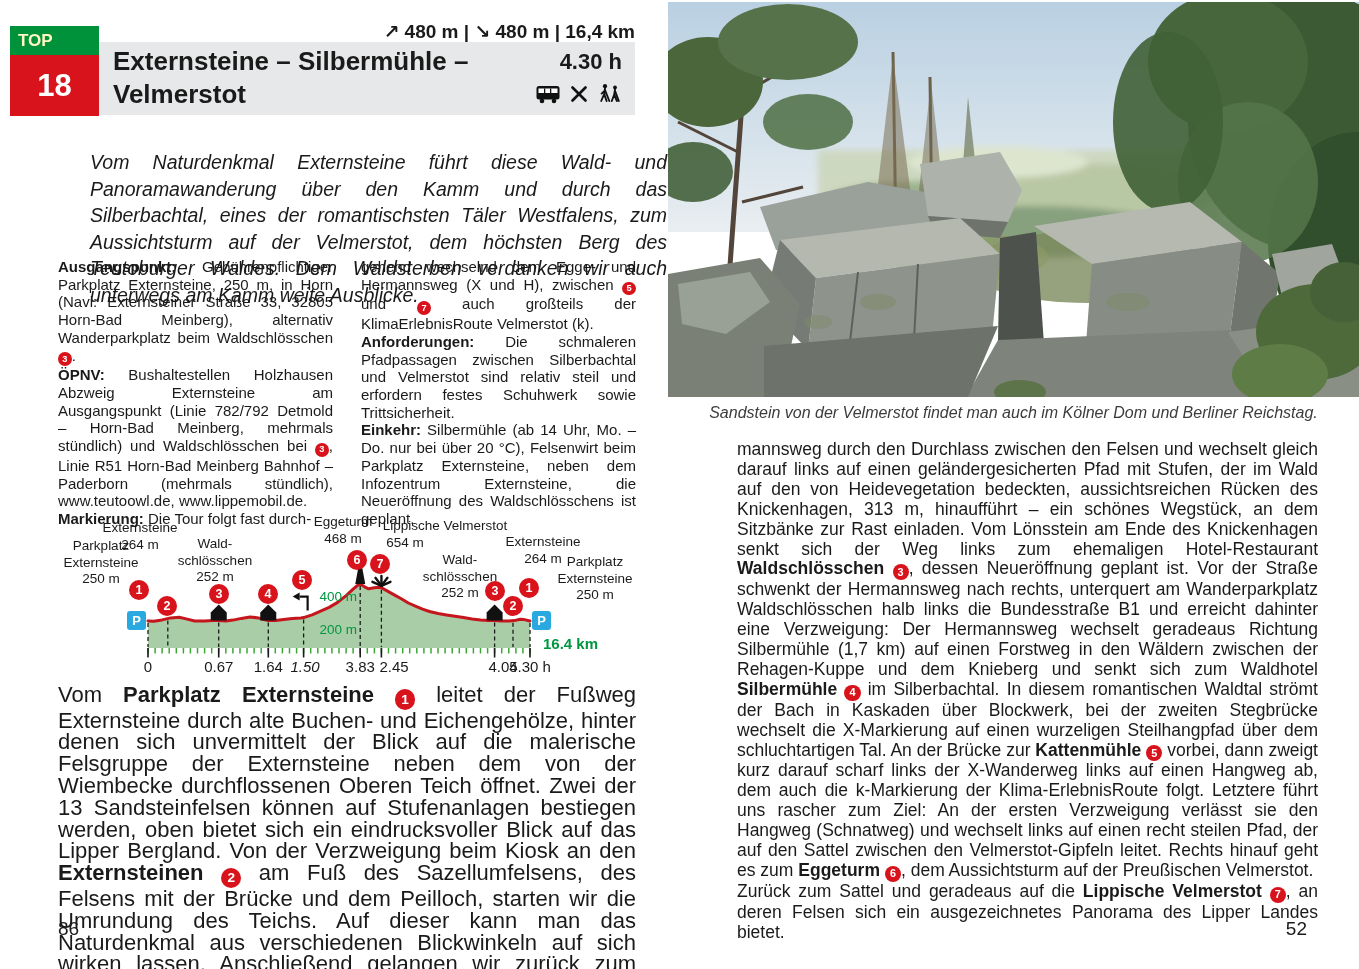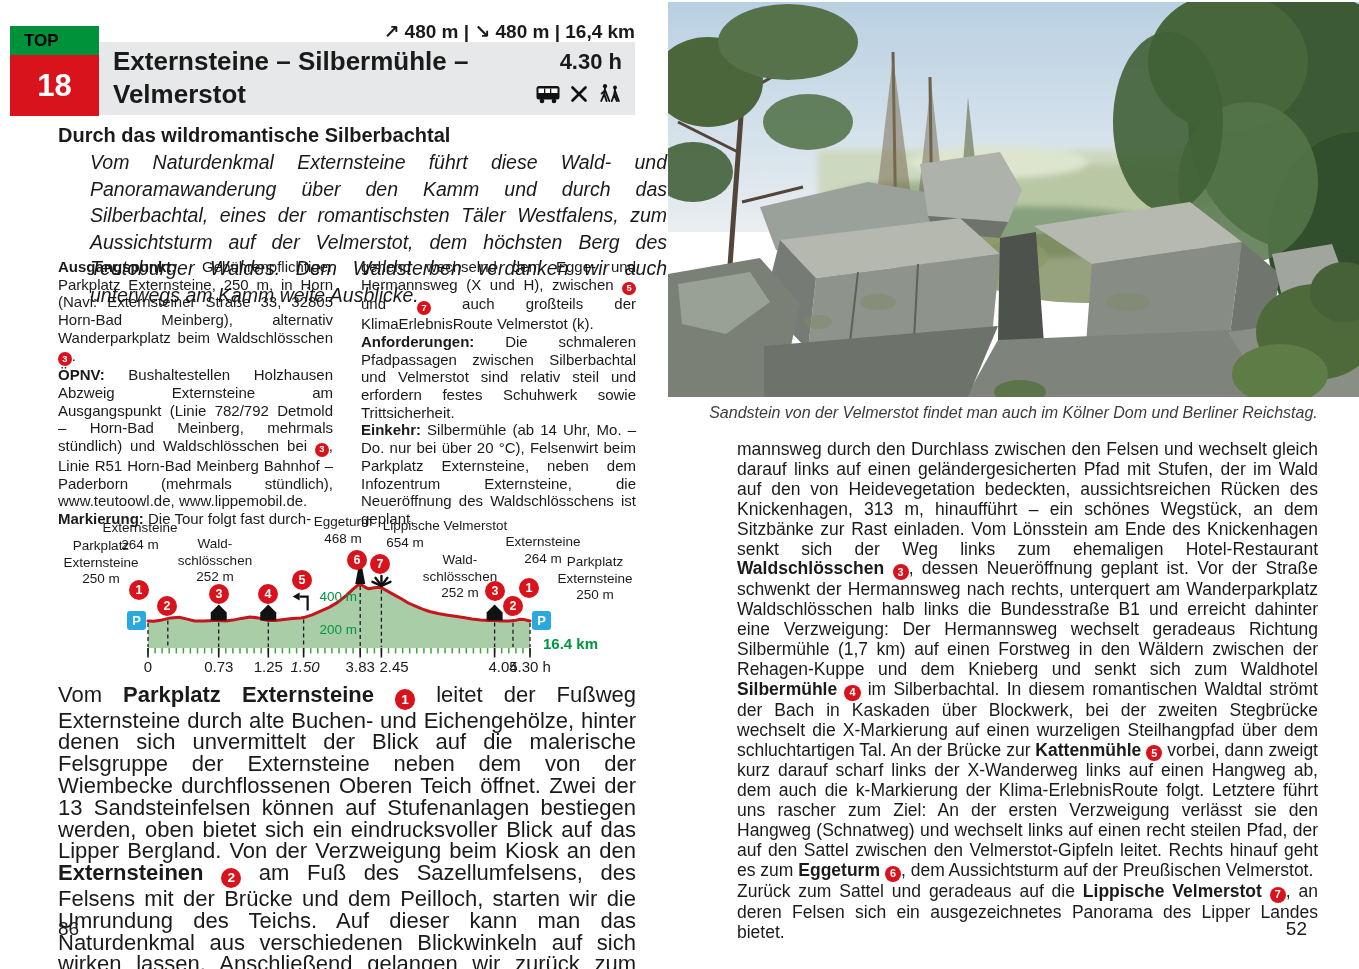--- a/index.html
+++ b/index.html
@@ -9,21 +9,21 @@
     --text-green:#009640; --p-blue:#29a9e0; --text:#1a1a1a;
   }
   html,body{margin:0;padding:0;background:#fff;}
   .spread{position:relative;width:1359px;height:969px;background:#fff;overflow:hidden;
           font-family:"Liberation Sans","DejaVu Sans",sans-serif;color:var(--text);}
   .abs{position:absolute;}
   b{font-weight:700;}
 
   
   .badge-top{left:10px;top:26px;width:89px;height:29px;background:var(--green-badge);
-             color:#000000;font-weight:700;font-size:17px;line-height:29px;padding-left:14px;box-sizing:border-box;}
+             color:#fef9c3;font-weight:700;font-size:17px;line-height:29px;padding-left:8px;box-sizing:border-box;}
   .badge-num{left:10px;top:55px;width:89px;height:61px;background:var(--red);color:#fff;
              font-weight:700;font-size:31px;line-height:61px;text-align:center;}
   .title-band{left:99px;top:42px;width:536px;height:73px;background:var(--band-gray);}
   .route-title{position:absolute;left:14px;top:3px;font-weight:700;font-size:26px;line-height:33px;}
   .duration{position:absolute;right:13px;top:7px;font-weight:700;font-size:22px;}
   .band-icons{position:absolute;right:13px;bottom:7px;display:flex;gap:8px;align-items:flex-end;}
   .stats{left:300px;top:20px;width:335px;text-align:right;font-weight:700;font-size:19px;}
 
   
   .section-heading{left:58px;top:124px;width:577px;font-weight:700;font-size:20px;}
@@ -97,21 +97,20 @@
             <g stroke="#111" stroke-width="1.9" fill="none" stroke-linecap="round">
               <circle cx="8" cy="3.2" r="2.1" fill="#111" stroke="none"></circle>
               <path d="M8 5.5 L7.2 11 L4.2 18 M7.2 11 L9.6 18 M8 7 L12.3 18 M8 7.5 L4.6 10.6"></path>
               <circle cx="18" cy="4.4" r="1.9" fill="#111" stroke="none"></circle>
               <path d="M18 6.4 L17.2 11.6 L14.8 18 M17.2 11.6 L19.8 18 M18 7.8 L21.8 18"></path>
             </g>
           </svg></span>
     </div>
   </div>
 
-  <div class="abs section-heading">Durch das wildromantische Silberbachtal</div>
   <div class="abs intro">Vom Naturdenkmal Externsteine führt diese Wald- und Panoramawanderung über den Kamm und durch das Silberbachtal, eines der romantischsten Täler Westfalens, zum Aussichtsturm auf der Velmerstot, dem höchsten Berg des Teutoburger Waldes. Dem Waldsterben verdanken wir auch unterwegs am Kamm weite Ausblicke.</div>
 
   <div class="abs info-cols">
     <div class="info-col">
       <p><b>Ausgangspunkt:</b> Gebührenpflichtiger Parkplatz Externsteine, 250 m, in Horn (Navi: Externsteiner Straße 33, 32805 Horn-Bad Meinberg), alternativ Wanderparkplatz beim Waldschlösschen <span class="wpt">
             <span class="wpt-n">3</span>
           </span>.</p>
       <p><b>ÖPNV:</b> Bushaltestellen Holzhausen Abzweig Externsteine am Ausgangspunkt (Linie 782/792 Detmold – Horn-Bad Meinberg, mehrmals stündlich) und Waldschlösschen bei <span class="wpt">
             <span class="wpt-n">3</span>
           </span>, Linie R51 Horn-Bad Meinberg Bahnhof – Paderborn (mehrmals stündlich), www.teutoowl.de, www.lippemobil.de.</p>
@@ -215,22 +214,22 @@
         <g stroke="#111" stroke-width="2.4" stroke-linecap="round">
           <line x1="326.44444444444446" y1="71.836" x2="317.44444444444446" y2="67.836"></line>
           <line x1="326.44444444444446" y1="71.836" x2="320.44444444444446" y2="63.836"></line>
           <line x1="326.44444444444446" y1="71.836" x2="326.44444444444446" y2="61.836"></line>
           <line x1="326.44444444444446" y1="71.836" x2="332.44444444444446" y2="63.836"></line>
           <line x1="326.44444444444446" y1="71.836" x2="335.44444444444446" y2="67.836"></line>
         </g>
         <polygon points="431.6296296296296,106.622 431.6296296296296,98.622 439.6296296296296,90.622 447.6296296296296,98.622 447.6296296296296,106.622" fill="#111"></polygon>
       </svg>
       <div class="tick-lab" style="left: 93px;">0</div>
-      <div class="tick-lab" style="left: 163.741px;">0.73</div>
-      <div class="tick-lab" style="left: 213.259px;">1.25</div>
+      <div class="tick-lab" style="left: 163.741px;">0.67</div>
+      <div class="tick-lab" style="left: 213.259px;">1.64</div>
       <div class="tick-lab" style="left: 250px; font-style: italic;">1.50</div>
       <div class="tick-lab" style="left: 305.222px;">3.83</div>
       <div class="tick-lab" style="left: 339px;">2.45</div>
       <div class="tick-lab" style="left: 448px;">4.05</div>
       <div class="tick-lab" style="left: 475px;">4.30 h</div>
       <div class="pbox" style="left: 72px; top: 97px;">P</div>
       <div class="pbox" style="left: 477px; top: 97px;">P</div>
       <div class="mk" style="left: 74px; top: 66px;">1</div>
       <div class="mk" style="left: 102px; top: 82px;">2</div>
       <div class="mk" style="left: 154px; top: 70px;">3</div>

